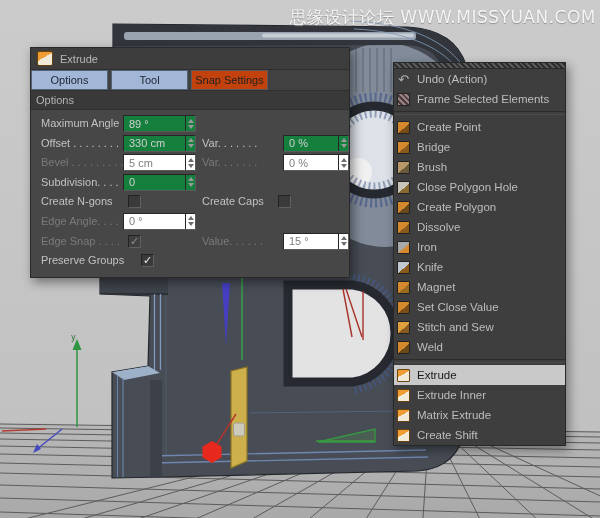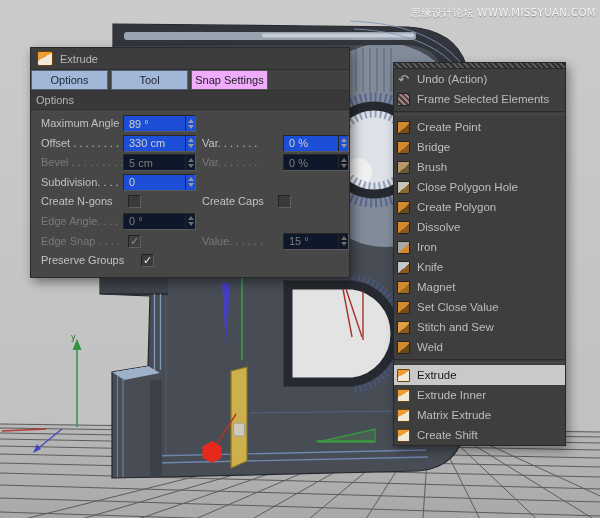--- a/index.html
+++ b/index.html
@@ -6,21 +6,21 @@
   body{
     width:600px;height:518px;position:relative;overflow:hidden;
     font-family:"Liberation Sans","DejaVu Sans",sans-serif;
     background:#c4c4c4;
   }
   svg text{font-family:"DejaVu Sans",sans-serif;}
 
   
   .watermark{
     position:absolute;top:6px;right:4px;z-index:5;
-    font-size:10px;letter-spacing:.5px;color:rgba(252,252,252,.92);
+    font-size:17px;letter-spacing:.5px;color:rgba(252,252,252,.92);
     text-shadow:0 1px 1px rgba(110,110,110,.65);
     font-family:"DejaVu Sans",sans-serif;
     margin-left:11px;
   }
 
   
   .dialog{
     position:absolute;left:30px;top:47px;width:320px;z-index:10;
     background:#474747;border:1px solid #2a2a2a;
     box-shadow:3px 4px 10px rgba(0,0,0,.45);
@@ -28,35 +28,35 @@
   }
   .dlg-title{height:21px;display:flex;align-items:center;background:#3d3d3d;
     border-bottom:1px solid #2e2e2e;padding-left:6px;gap:7px;}
   .cube-ico{width:14px;height:13px;border:1px solid #6a4210;border-radius:2px;
     background:linear-gradient(150deg,#ef9c35 0 42%,#f2ead9 42% 100%);}
   .dlg-title span{color:#b8b8b8;}
   .tabs{display:flex;height:20px;background:#414141;border-bottom:1px solid #303030;}
   .tab{width:77px;margin-right:3px;display:flex;align-items:center;justify-content:center;
     color:#1d2531;border:1px solid #55637a;box-sizing:border-box;cursor:default;}
   .tab.blue{background:#a2b7d8;}
-  .tab.gray{background:#f0abfc;border-color:#5a5a5a;color:#222;}
+  .tab.gray{background:#c2410c;border-color:#5a5a5a;color:#222;}
   .section{height:18px;line-height:18px;background:#393939;border-bottom:1px solid #2f2f2f;
     padding-left:5px;color:#b5b5b5;}
   .rows{position:relative;padding:4px 0 6px 0;}
   .drow{position:relative;height:19.6px;}
   .dlbl{position:absolute;left:10px;top:3px;white-space:nowrap;color:#c2c2c2;}
   .dlbl.dis{color:#7a7a7a;}
   .dlbl.r2{left:171px;}
-  .fbox{position:absolute;top:1px;height:15px;background:#1d4ed8;
+  .fbox{position:absolute;top:1px;height:15px;background:#15803d;
     border:1px solid #262626;border-bottom-color:#5a5a5a;border-right-color:#5a5a5a;
     display:flex;align-items:center;}
   .fbox.c1{left:92px;width:71px;}
   .fbox.c2{left:252px;width:64px;}
   .fbox .fval{flex:1;padding-left:5px;color:#cscsc;color:#cfcfcf;}
-  .fbox.dis{background:#0f172a;}
+  .fbox.dis{background:#ffffff;}
   .fbox.dis .fval{color:#7e7e7e;}
   .spin{width:9px;height:100%;border-left:1px solid #262626;display:flex;flex-direction:column;
     align-items:center;justify-content:center;gap:2px;}
   .spin i{width:0;height:0;border-left:3px solid transparent;border-right:3px solid transparent;}
   .spin i.up{border-bottom:4px solid #9a9a9a;}
   .spin i.dn{border-top:4px solid #9a9a9a;}
   .fbox.dis .spin i.up{border-bottom-color:#6e6e6e;}
   .fbox.dis .spin i.dn{border-top-color:#6e6e6e;}
   .cb{position:absolute;top:3px;width:11px;height:11px;background:#3a3a3a;
     border:1px solid #232323;border-bottom-color:#606060;border-right-color:#606060;

